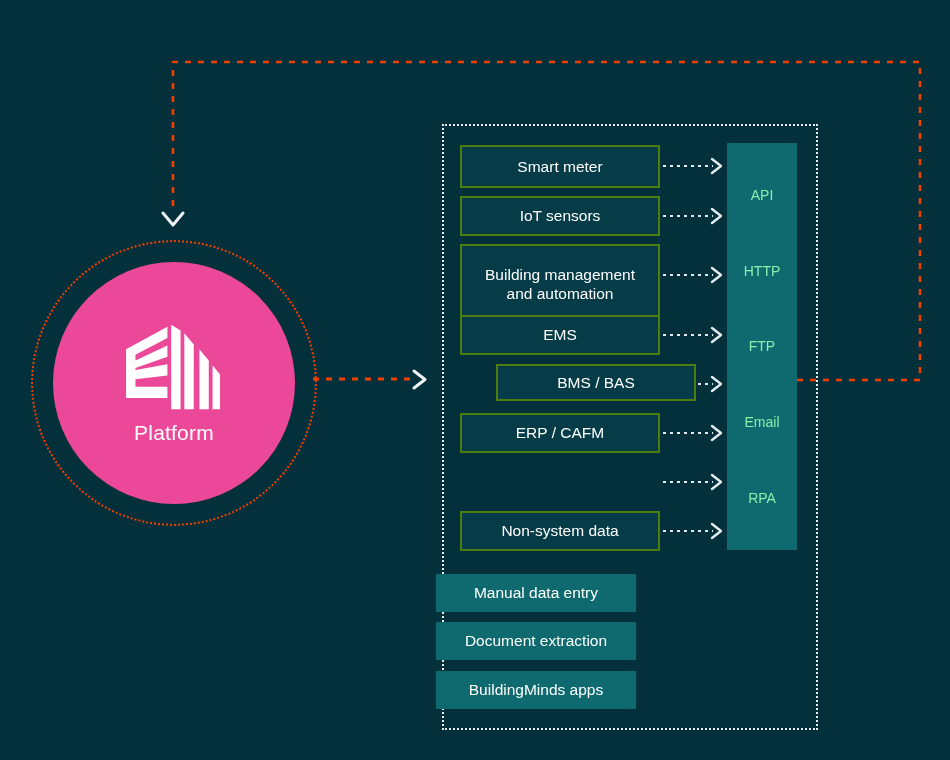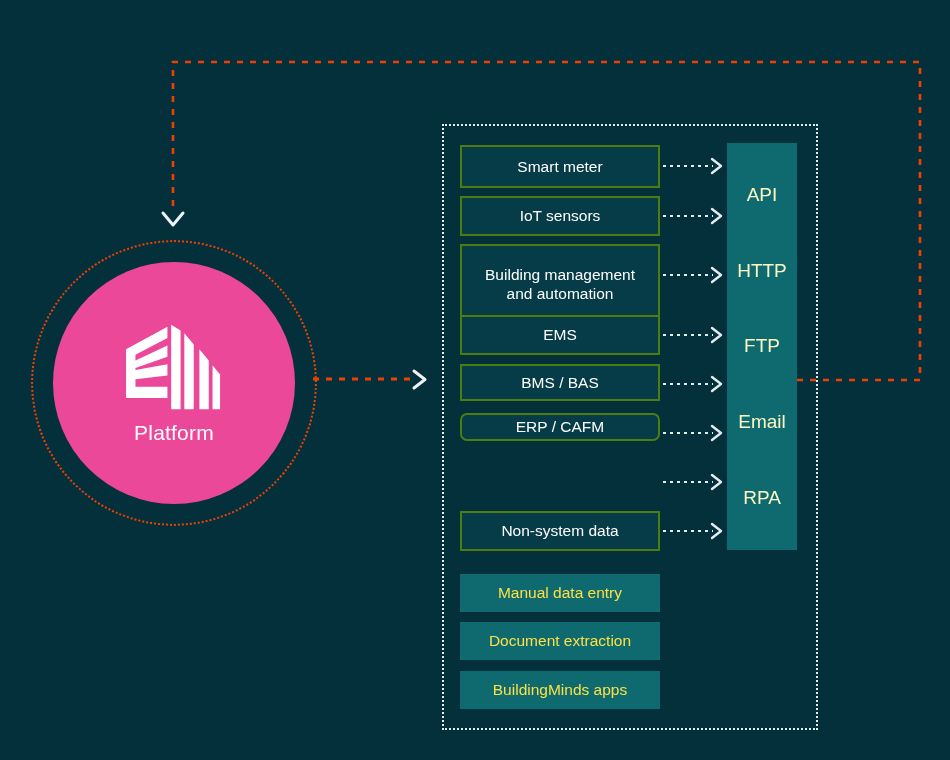--- a/index.html
+++ b/index.html
@@ -79,26 +79,26 @@
     color: #ffffff;
     font-size: 15.5px;
     display: flex;
     align-items: center;
     justify-content: center;
     text-align: center;
     line-height: 1.25;
   }
   .fill-box {
     position: absolute;
-    left: 460px;
+    left: 436px;
     width: 200px;
     height: 38px;
     box-sizing: border-box;
     background: #0e6a6e;
-    color: #fde047;
+    color: #ffffff;
     font-size: 15.5px;
     display: flex;
     align-items: center;
     justify-content: center;
     text-align: center;
     border: none;
   }
 
   
   .protocol-bar {
@@ -107,22 +107,22 @@
     width: 70px; height: 407px;
     background: #0e6a6e;
     display: flex;
     flex-direction: column;
     justify-content: space-around;
     align-items: center;
     padding: 14px 0;
     box-sizing: border-box;
   }
   .protocol-item {
-    color: #fef9c3;
-    font-size: 19px;
+    color: #86efac;
+    font-size: 14px;
     text-align: center;
     width: 100%;
   }
 </style>
 </head>
 <body>
 
 <div id="stage">
 
   <svg id="connectors" viewBox="0 0 950 760" xmlns="http://www.w3.org/2000/svg">
@@ -180,22 +180,22 @@
     <div class="platform-label">Platform</div>
   </div>
 
   <div class="sources-container"></div>
 
   <div class="src-box" style="top:145px; height:43px;">Smart meter</div>
   <div class="src-box" style="top:196px; height:40px;">IoT sensors</div>
   <div class="src-box" style="top:244px; height:80px; white-space:pre-line;">Building management
 and automation</div>
   <div class="src-box" style="top:315px; height:40px;">EMS</div>
-  <div class="src-box" style="top:364px; height:37px;">BMS / BAS</div>
-  <div class="src-box" style="top:413px; height:28px;border-radius:7px;">ERP / CAFM</div>
+  <div class="src-box" style="top:364px; height:37px;margin-left:36px;">BMS / BAS</div>
+  <div class="src-box" style="top:413px; height:40px;">ERP / CAFM</div>
   <div class="src-box" style="top:511px; height:40px;">Non-system data</div>
 
   <div class="fill-box" style="top:574px;">Manual data entry</div>
   <div class="fill-box" style="top:622px;">Document extraction</div>
   <div class="fill-box" style="top:671px;">BuildingMinds apps</div>
 
   <div class="protocol-bar">
     <div class="protocol-item">API</div>
     <div class="protocol-item">HTTP</div>
     <div class="protocol-item">FTP</div>

